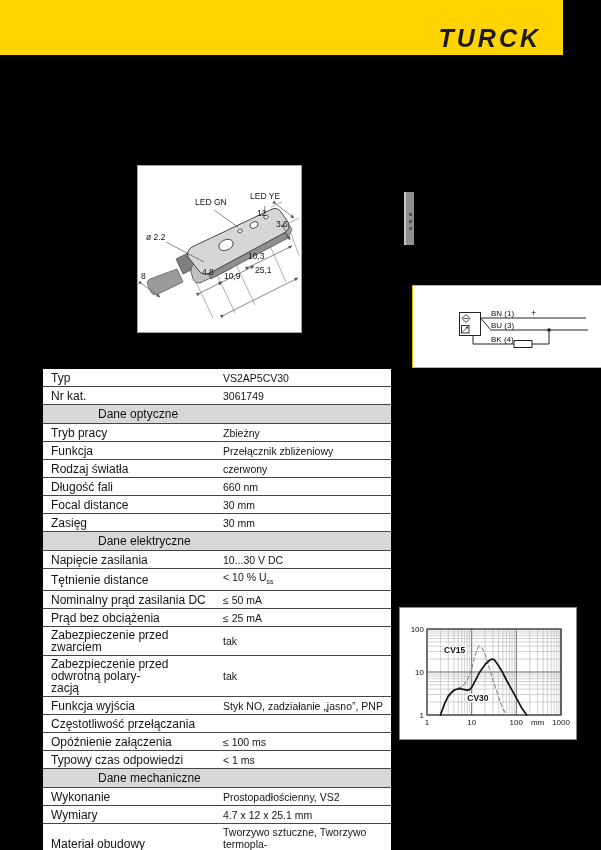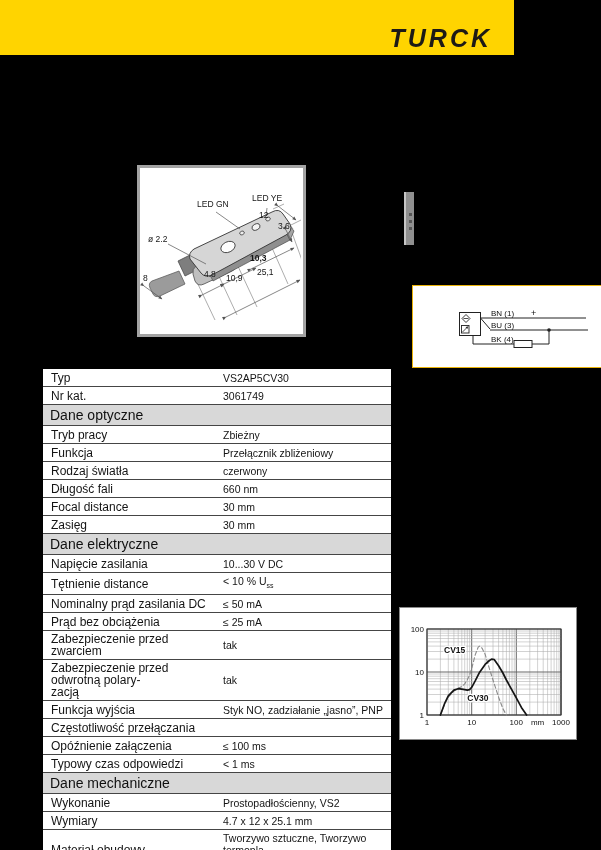--- a/index.html
+++ b/index.html
@@ -1,43 +1,43 @@
 <!DOCTYPE html>
 <html><head>
 <meta charset="utf-8">
 <style>
   html,body{margin:0;padding:0;background:#000;}
   .page{position:relative;width:601px;height:850px;background:#000;overflow:hidden;
         font-family:"Liberation Sans",sans-serif;}
   
-  .hdr{position:absolute;left:0;top:0;width:514px;height:55px;background:#ffd400;}
+  .hdr{position:absolute;left:0;top:0;width:563px;height:55px;background:#ffd400;}
   .logo{position:absolute;right:22px;top:24px;font-size:25px;font-weight:900;font-style:italic;
         letter-spacing:3px;color:#1d1a16;transform:scaleY(1.05);}
   
   .wbox{position:absolute;background:#fff;}
-  .draw-box{left:137px;top:165px;width:163px;height:166px;border:3px solid #a3a3a3;}
+  .draw-box{left:137px;top:165px;width:163px;height:166px;border:1px solid #a3a3a3;}
   .wire-box{left:412px;top:285px;width:191px;height:81px;border:1px solid #eab308;text-decoration:underline;}
   .chart-box{left:399px;top:607px;width:176px;height:131px;border:1px solid #8a8a8a;}
   .photo-strip{position:absolute;left:404px;top:192px;width:10px;height:53px;
         background:linear-gradient(90deg,#c6c6c6 0 2px,#8f8f8f 2px);}
   .photo-strip .dots{position:absolute;left:5px;top:21px;width:3px;height:3px;background:#565656;
         box-shadow:0 7px 0 #565656,0 14px 0 #565656;}
   
   .dlab{position:absolute;font-size:8.5px;color:#151515;white-space:nowrap;line-height:9px;}
   
   .spec{position:absolute;left:42px;top:368px;width:348px;background:#fff;
         border:1px solid #000;border-bottom:3px double #111;}
   .trow{display:flex;border-top:1px solid #454545;min-height:17px;align-items:center;}
   .trow:first-child{border-top:none;}
   .trow.section{background:#d8d8d8;min-height:16px;}
   .tlabel{width:172px;padding:2px 4px 2px 8px;font-size:12px;color:#141414;
         line-height:12px;white-space:pre-line;box-sizing:border-box;}
   .tvalue{flex:1;padding:2px 4px 2px 8px;font-size:10.5px;color:#141414;
         line-height:12px;white-space:pre-line;}
-  .sec-label{padding:2px 4px 2px 7px;font-size:14px;color:#111;}
+  .sec-label{padding:2px 4px 2px 7px;font-size:12px;color:#111;margin-left:48px;}
   sub{font-size:7px;}
 </style>
 </head>
 <body>
 
 <div class="page">
 
   <div class="hdr">
     <div class="logo">TURCK</div>
   </div>
@@ -92,21 +92,21 @@
         <line x1="84" y1="116" x2="116" y2="100" marker-start="url(#ah)" marker-end="url(#ah)"></line>
         <line x1="86" y1="149" x2="160" y2="112" marker-start="url(#ah)" marker-end="url(#ah)"></line>
         <line x1="4" y1="118" x2="22" y2="131" marker-start="url(#ah)" marker-end="url(#ah)"></line>
       </g>
     </svg>
     <span class="dlab" style="left:57px;top:32px;">LED GN</span>
     <span class="dlab" style="left:112px;top:26px;">LED YE</span>
     <span class="dlab" style="left:119px;top:43px;text-align:center;">12</span>
     <span class="dlab" style="left:138px;top:54px;">3.6</span>
     <span class="dlab" style="left:8px;top:67px;">ø 2.2</span>
-    <span class="dlab" style="left:110px;top:86px;font-weight:bold;">10,3</span>
+    <span class="dlab" style="left:110px;top:86px;">10,3</span>
     <span class="dlab" style="left:117px;top:100px;">25,1</span>
     <span class="dlab" style="left:64px;top:102px;">4.8</span>
     <span class="dlab" style="left:86px;top:106px;">10,9</span>
     <span class="dlab" style="left:3px;top:106px;">8</span>
   </div>
 
   <div class="photo-strip">
       <div class="dots"></div>
     </div>
 

